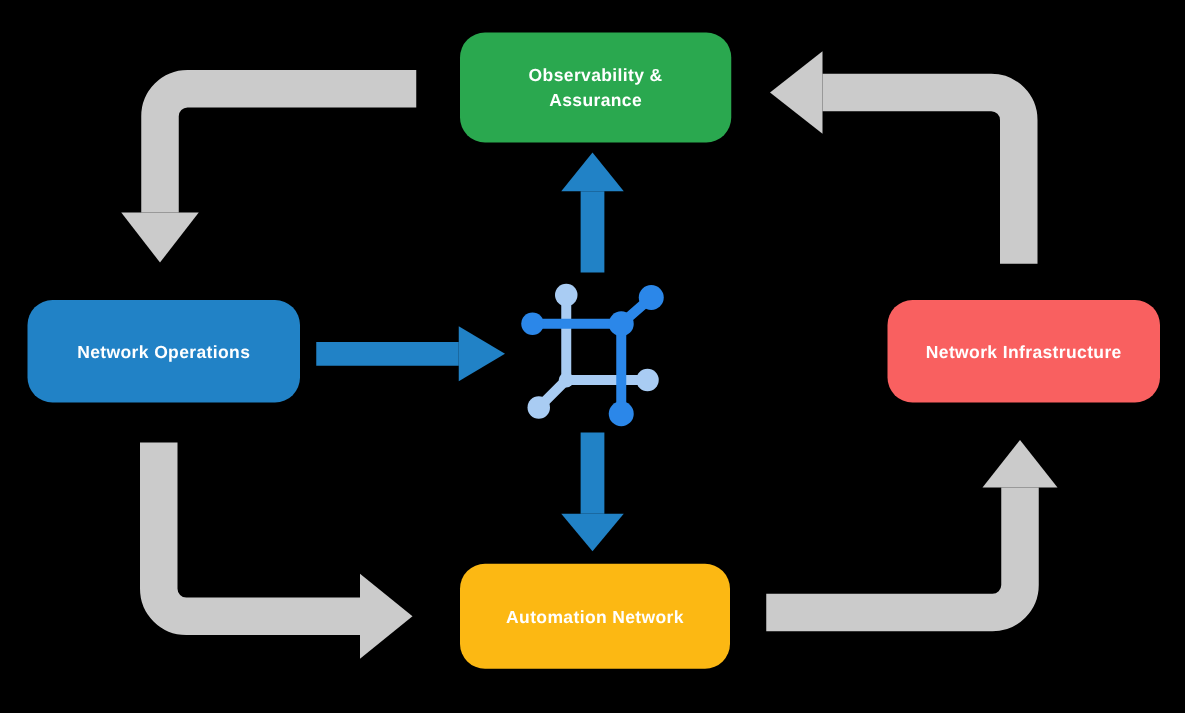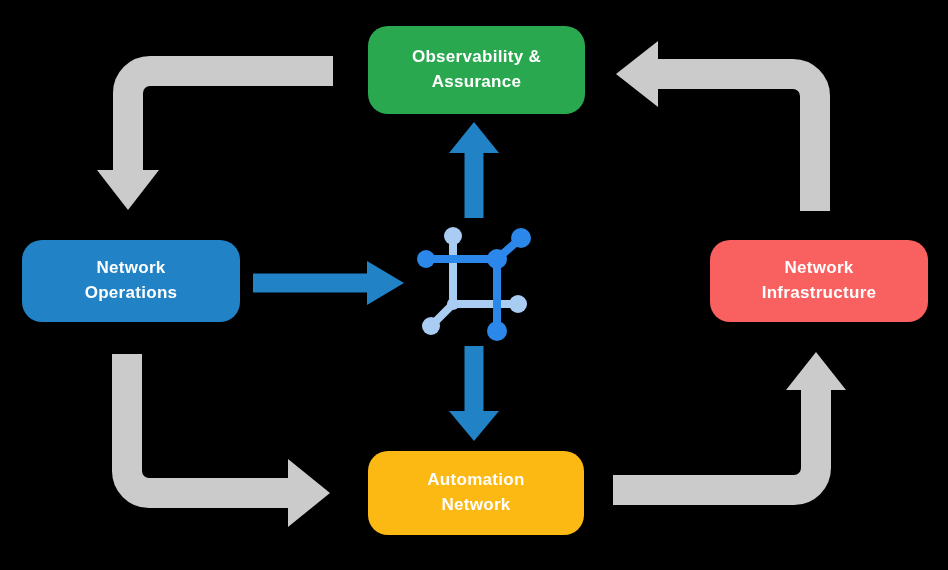--- a/index.html
+++ b/index.html
@@ -23,21 +23,21 @@
   .node {
     position: absolute;
     border-radius: 20px;
     display: flex;
     align-items: center;
     justify-content: center;
     text-align: center;
   }
   .node-label {
     color: #ffffff;
-    font-size: 17px;
+    font-size: 14px;
     font-weight: 700;
     letter-spacing: 0.3px;
     line-height: 1.45;
     max-width: 160px;
   }
   #node-observability   { left: 368px; top: 26px;  width: 217px; height: 88px; }
   #node-operations      { left: 22px;  top: 240px; width: 218px; height: 82px; }
   #node-infrastructure  { left: 710px; top: 240px; width: 218px; height: 82px; }
   #node-automation      { left: 368px; top: 451px; width: 216px; height: 84px; }
 </style>

